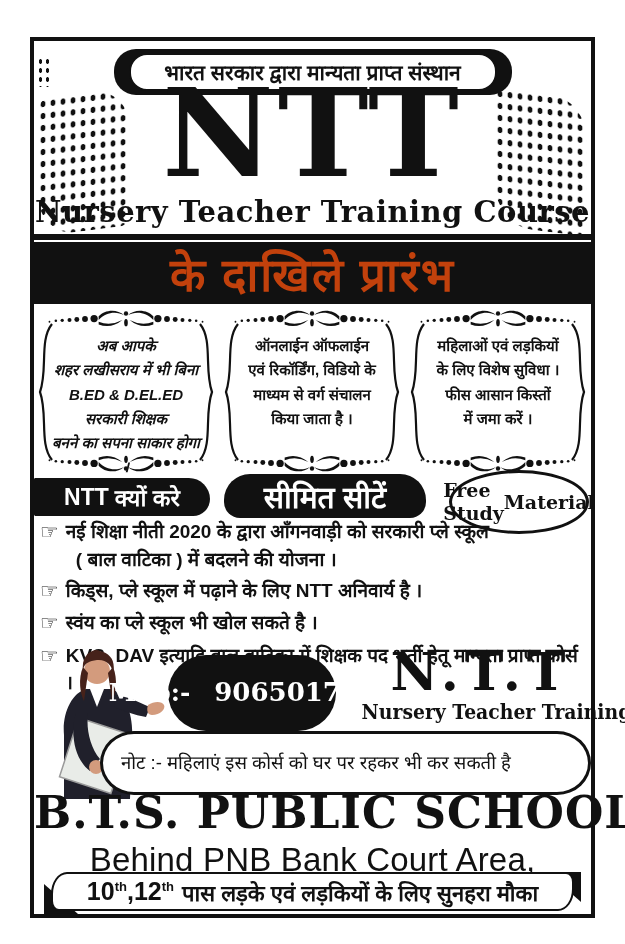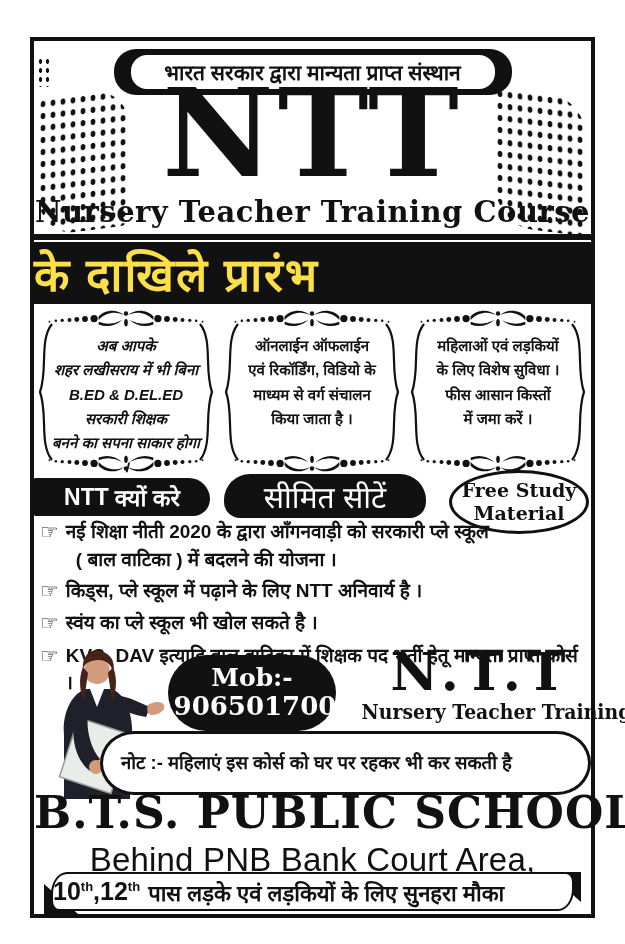--- a/index.html
+++ b/index.html
@@ -42,21 +42,21 @@
     position:absolute; top:52px; width:92px; height:138px;
     background-image:radial-gradient(#111 2.3px, transparent 2.8px);
     background-size:10px 12px; border-radius:10px 40%/14px 30%;
   }
   .dotwave.left  { left:4px;  transform:skewY(-7deg); }
   .dotwave.right { right:4px; transform:skewY(7deg); }
   .divider { position:absolute; top:193px; left:0; width:100%; height:6px; background:#111; }
   
   .band {
     position:absolute; top:201px; left:0; width:100%; height:62px; background:#111;
-    color:#fde047; display:flex; align-items:center; justify-content:flex-start;
+    color:#c2410c; display:flex; align-items:center; justify-content:center;
     font-size:46px; font-weight:bold; letter-spacing:2px;
   }
   
   .boxrow { position:absolute; top:267px; left:0; width:100%; height:168px; }
   .fbox { position:absolute; top:0; width:178px; height:168px; text-align:center; }
   .fbox.b1 { left:3px;font-style:italic; } .fbox.b2 { left:189px; } .fbox.b3 { left:375px; }
   .fbox .flourish { display:block; margin:0 auto; width:164px; height:22px; }
   .fbox .flourish.bottom { transform:scaleY(-1); position:absolute; bottom:2px; left:7px; }
   .fbox .btext { padding:4px 14px 0; font-size:15px; font-weight:bold; line-height:1.62; }
   .side-bracket { position:absolute; top:14px; width:16px; height:140px; }
@@ -64,79 +64,79 @@
   
   .badges { position:absolute; top:433px; left:0; width:100%; height:66px; }
   .why-ntt {
     position:absolute; left:0; top:4px; width:176px; height:38px; background:#111;
     color:#fff; border-radius:2px 30px 24px 2px; display:flex; align-items:center;
     justify-content:center; font-weight:bold; font-size:23px; gap:6px;
   }
   .limited {
     position:absolute; left:190px; top:0; width:202px; height:44px; background:#111;
     color:#fff; border-radius:26px 26px 16px 16px; display:flex; align-items:center;
-    justify-content:center; font-weight:normal; font-size:30px;
+    justify-content:center; font-weight:bold; font-size:30px;
   }
   .free-oval {
     position:absolute; right:2px; top:-4px; width:140px; height:64px;
     border:3px solid #111; border-radius:50%; background:#fff;
-    display:flex; flex-direction:column; align-items:center; justify-content:center;
+    display:flex; flex-direction:row; align-items:center; justify-content:center;
     font-family:"DejaVu Serif","Liberation Serif",serif; font-weight:bold;
     font-size:19px; line-height:1.2;
   }
   
   .reasons { position:absolute; top:477px; left:6px; right:4px; list-style:none; }
   .reasons li { display:flex; align-items:flex-start; margin-bottom:4px; }
   .hand { font-size:21px; line-height:1.35; margin-right:7px; flex:0 0 auto; }
   .rtext { font-size:19px; font-weight:bold; line-height:1.45; }
   .rtext .l2 { display:block; padding-left:10px; }
   
   .contact { position:absolute; top:606px; left:0; width:100%; height:190px; }
   .person { position:absolute; left:0; top:2px; width:140px; height:152px; }
   .mob-pill {
     position:absolute; left:134px; top:8px; width:168px; height:76px; background:#111;
-    border-radius:38px; color:#fff; display:flex; flex-direction:column;
+    border-radius:38px; color:#fff; display:flex; flex-direction:row;
     align-items:center; justify-content:center;
     font-family:"DejaVu Serif","Liberation Serif",serif; font-weight:bold;
   }
   .mob-pill .ml { font-size:25px; line-height:1.15; }
   .mob-pill .mn { font-size:26px; line-height:1.15;margin-left:24px; }
   .brand-wrap { position:absolute; left:304px; top:-4px; width:254px; text-align:center;margin-left:16px; }
   .brand {
     font-family:"DejaVu Serif","Liberation Serif",serif; font-weight:bold;
     font-size:52px; letter-spacing:6px; line-height:1.1; white-space:nowrap;
   }
   .brand-sub {
     font-family:"DejaVu Serif","Liberation Serif",serif; font-weight:bold;
     font-size:20px; white-space:nowrap; transform:scaleX(0.94); transform-origin:center;
   }
   .note-oval {
     position:absolute; left:66px; top:84px; right:0px; height:64px;
     border:3px solid #111; border-radius:34px/32px; background:#fff;
     display:flex; flex-direction:column; justify-content:center;
-    padding:2px 18px; font-size:18.5px; font-weight:bold; line-height:1.5;
+    padding:2px 18px; font-size:18.5px; font-weight:normal; line-height:1.5;
   }
   
   .school {
     position:absolute; top:746px; left:0; right:0; text-align:center;
     font-family:"DejaVu Serif","Liberation Serif",serif; font-weight:bold;
     font-size:44px; letter-spacing:1px; white-space:nowrap;
   }
   .address {
     position:absolute; top:800px; left:0; right:0; text-align:center;
     font-size:33px; letter-spacing:0.2px;
   }
   .ribbon { position:absolute; left:10px; right:10px; top:831px; height:42px; }
   .wedge { position:absolute; background:#111; }
   .wedge.wl { left:0; bottom:0; width:34px; height:30px; clip-path:polygon(0 100%,100% 100%,0 0); }
   .wedge.wr { right:0; top:0; width:34px; height:30px; clip-path:polygon(0 0,100% 0,100% 100%); }
   .ribbon-bar {
     position:absolute; left:7px; right:7px; top:0; bottom:3px; background:#fff;
     border:2.5px solid #111; border-radius:16px 8px 16px 8px / 22px 10px 22px 10px;
-    display:flex; align-items:center; gap:8px;
+    display:flex; align-items:center; justify-content:center; gap:8px;
     font-size:22px; font-weight:bold; white-space:nowrap;
   }
   .ribbon-bar sup { font-size:13px; vertical-align:super; }
   .grades { font-size:25px; }
 </style>
 </head>
 <body>
 
 <svg width="0" height="0" style="position:absolute">
   <defs>

